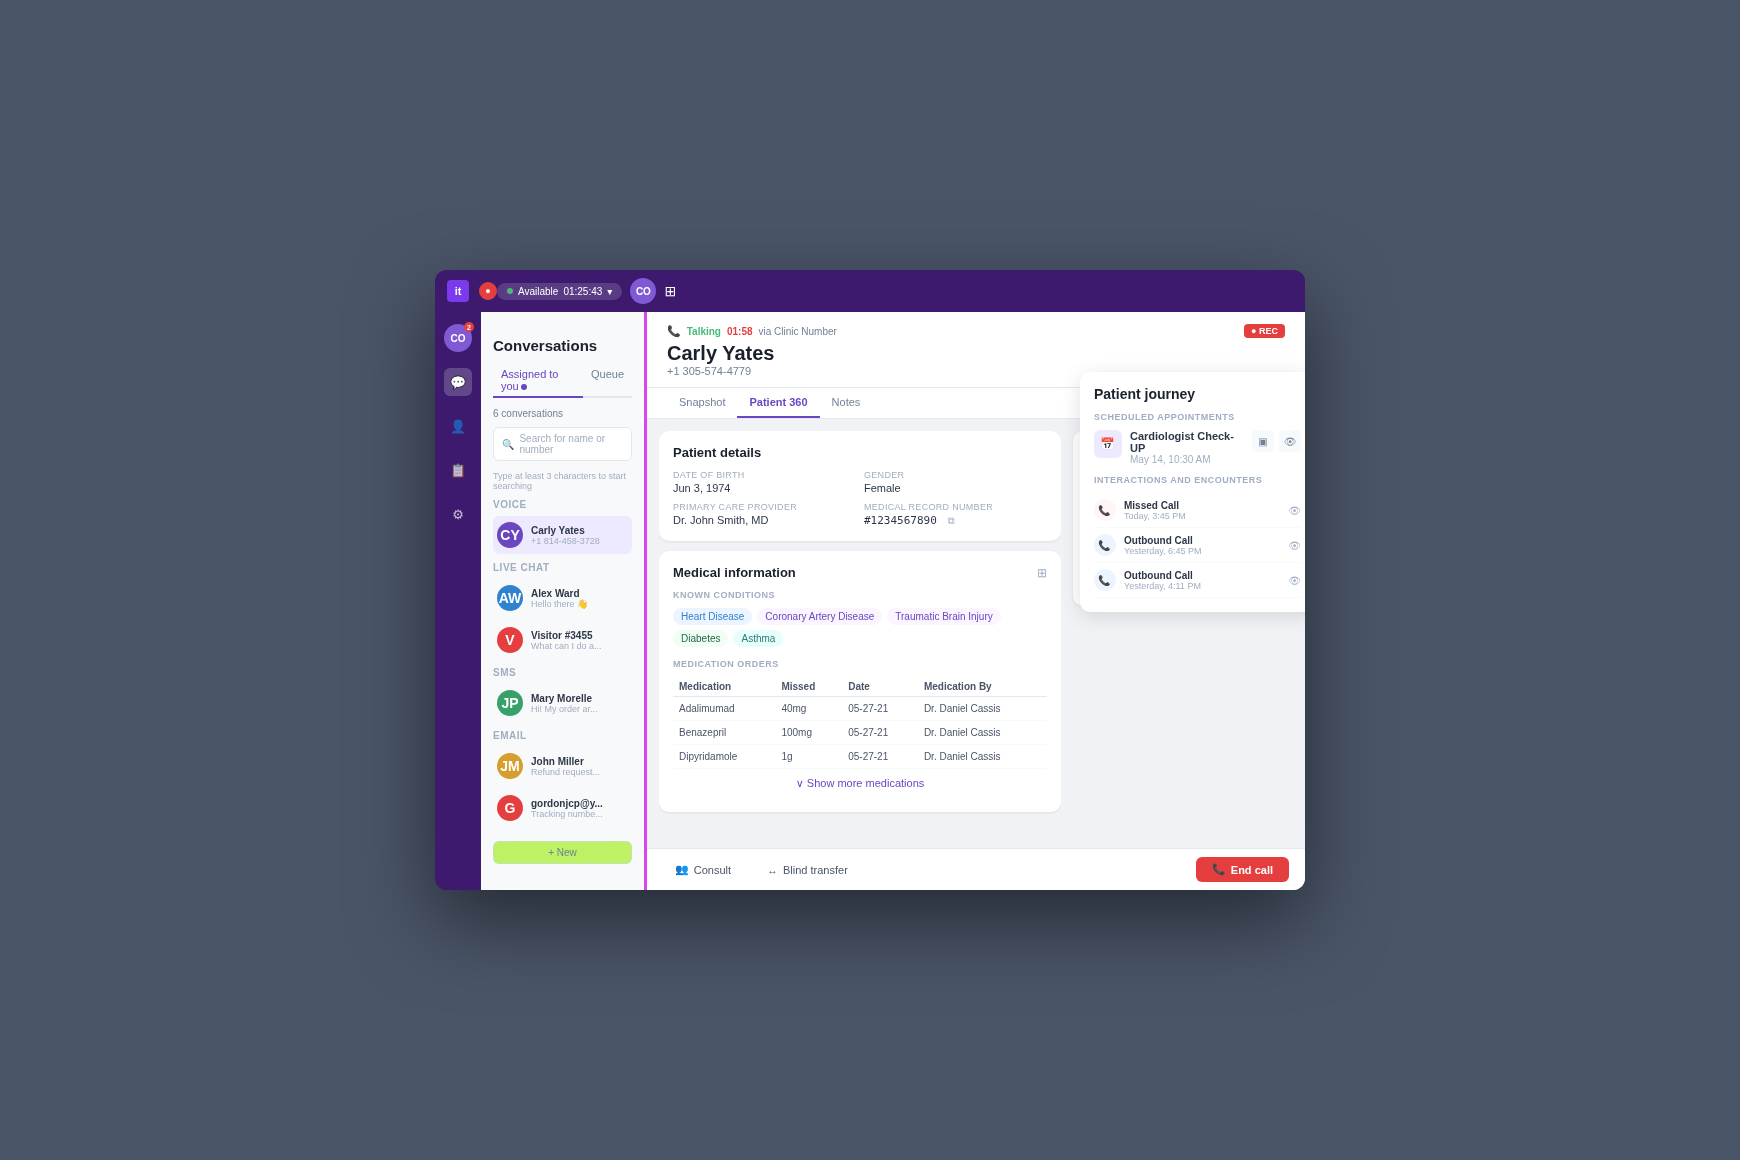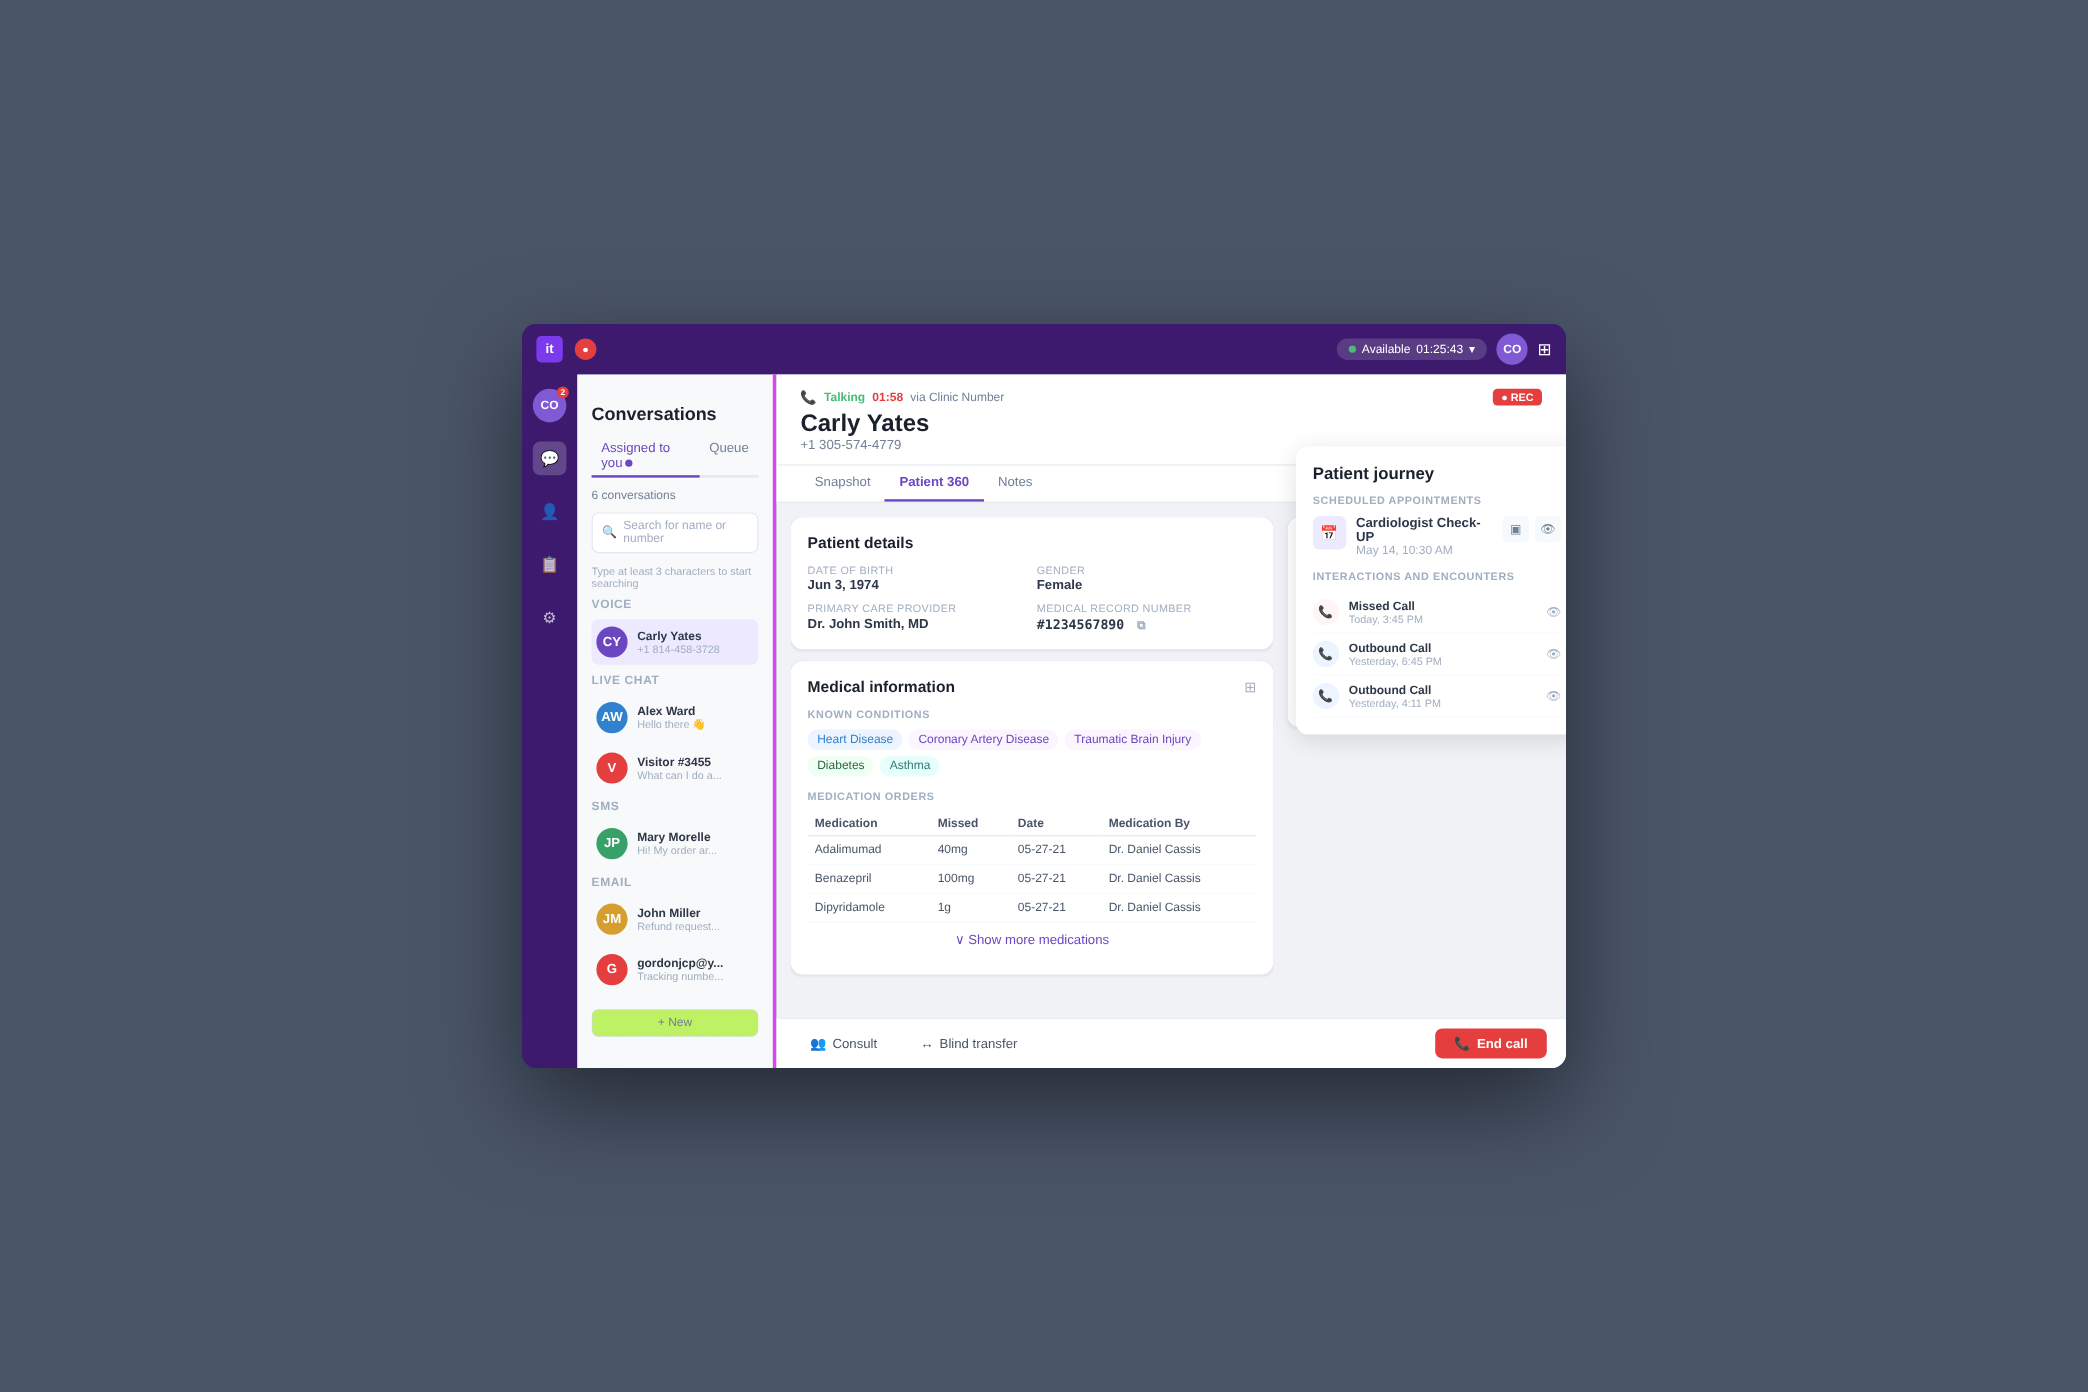--- a/index.html
+++ b/index.html
@@ -24,21 +24,20 @@
       box-shadow: 0 30px 80px rgba(0,0,0,0.5);
     }
 
     
     .top-nav {
       background: #3d1a6e;
       height: 42px;
       display: flex;
       align-items: center;
       padding: 0 12px;
-      justify-content: space-between;
     }
     .top-nav-left { display: flex; align-items: center; gap: 10px; }
     .top-nav-logo {
       width: 22px; height: 22px;
       background: #7c3aed;
       border-radius: 4px;
       display: flex; align-items: center; justify-content: center;
       color: white; font-size: 11px; font-weight: bold;
     }
     .top-nav-icon {
@@ -144,21 +143,21 @@
     .section-label { font-size: 10px; font-weight: 700; color: #a0aec0; margin-bottom: 6px; text-transform: uppercase; letter-spacing: 0.5px; }
     .conv-item {
       display: flex; align-items: center; gap: 8px;
       padding: 6px 4px; cursor: pointer; border-radius: 6px;
       margin-bottom: 4px;
     }
     .conv-item.active { background: #ede9fe; }
     .conv-avatar {
       width: 26px; height: 26px; border-radius: 50%;
       display: flex; align-items: center; justify-content: center;
-      font-size: 11px; font-weight: bold; color: white; flex-shrink: 0;
+      font-size: 14px; font-weight: bold; color: white; flex-shrink: 0;
     }
     .conv-info { flex: 1; min-width: 0; }
     .conv-name { font-size: 10px; font-weight: 600; color: #2d3748; white-space: nowrap; overflow: hidden; text-overflow: ellipsis; }
     .conv-preview { font-size: 9px; color: #a0aec0; white-space: nowrap; overflow: hidden; text-overflow: ellipsis; }
 
     .new-btn {
       margin-top: 14px;
       width: 100%;
       padding: 5px;
       background: #bef264;
@@ -236,21 +235,21 @@
     }
 
     .card-title { font-size: 13px; font-weight: 700; color: #1a202c; margin-bottom: 10px; }
 
     
     .patient-details-grid {
       display: grid; grid-template-columns: 1fr 1fr;
       gap: 8px;
     }
     .detail-label { font-size: 9px; color: #a0aec0; text-transform: uppercase; letter-spacing: 0.3px; margin-bottom: 2px; }
-    .detail-value { font-size: 11px; color: #2d3748; font-weight: 700; }
+    .detail-value { font-size: 11px; color: #2d3748; font-weight: 400; }
     .detail-value.mono { font-family: monospace; font-size: 11px; }
     .copy-icon { display: inline-block; margin-left: 4px; color: #a0aec0; font-size: 10px; cursor: pointer; }
 
     
     .section-header { font-size: 9px; font-weight: 700; color: #a0aec0; letter-spacing: 0.5px; margin-bottom: 8px; text-transform: uppercase; }
     .conditions-row { display: flex; flex-wrap: wrap; gap: 5px; margin-bottom: 12px; }
     .condition-tag {
       padding: 3px 8px;
       border-radius: 20px;
       font-size: 10px; font-weight: 500;

